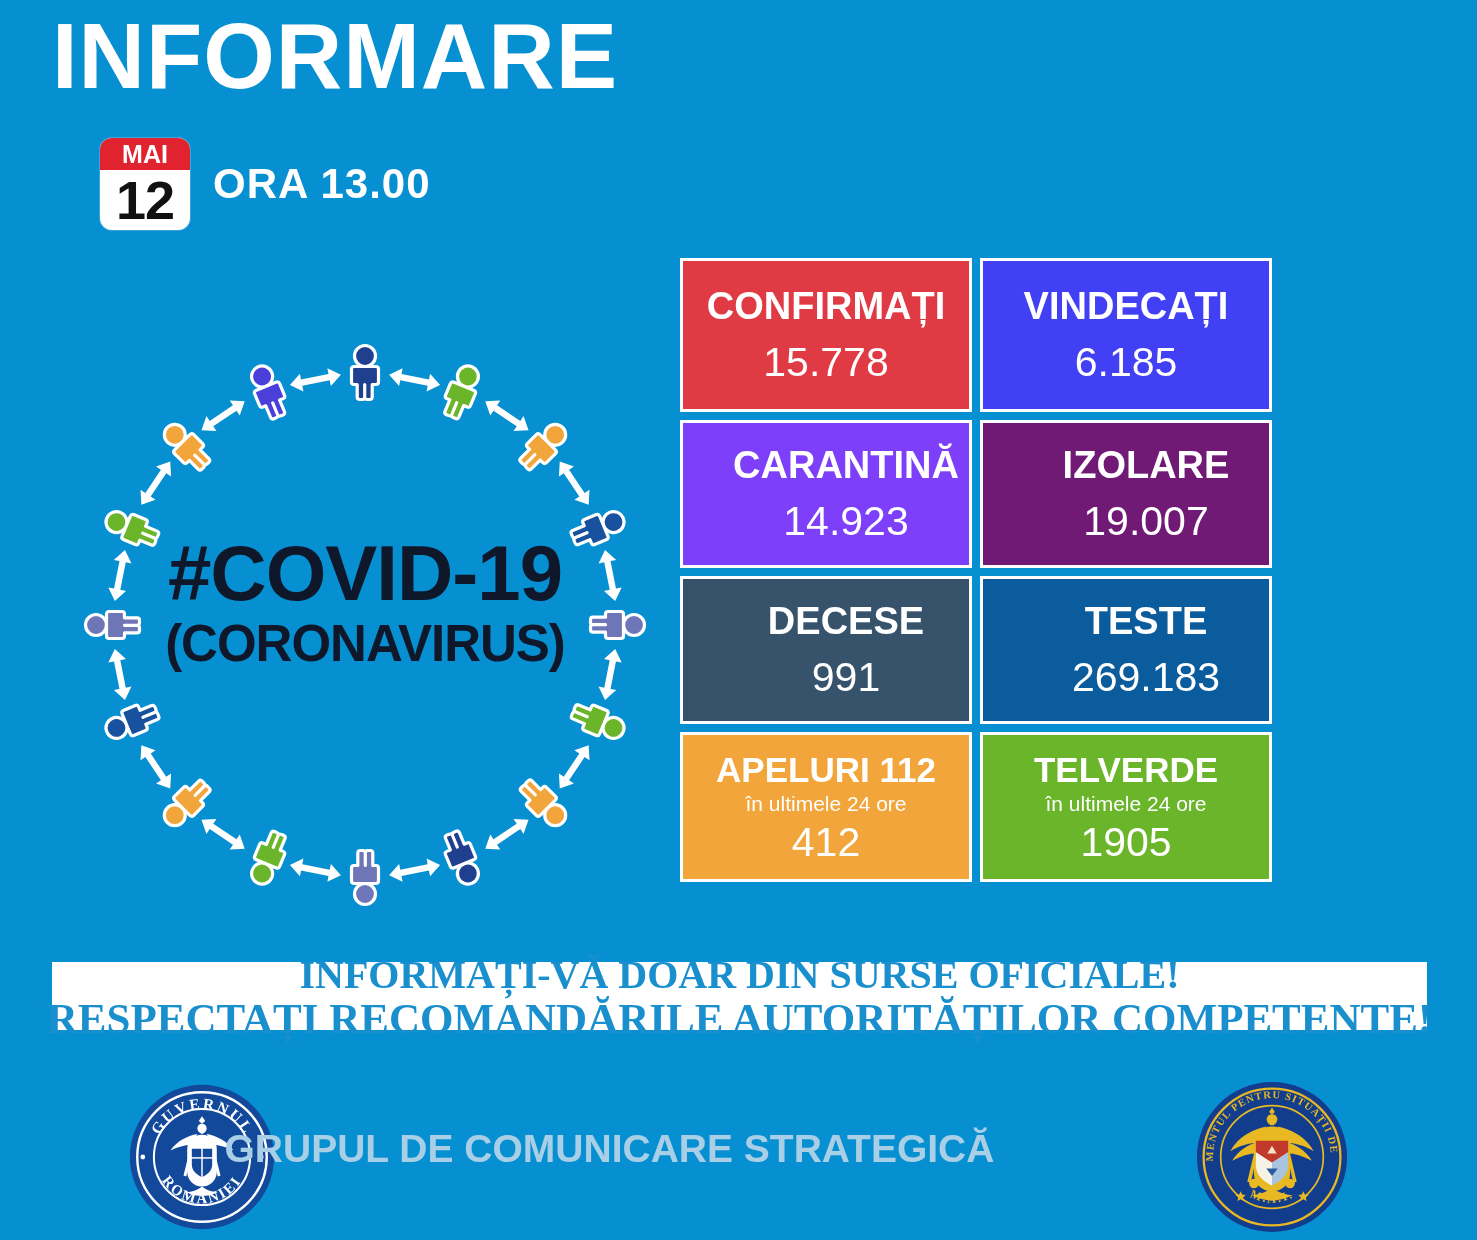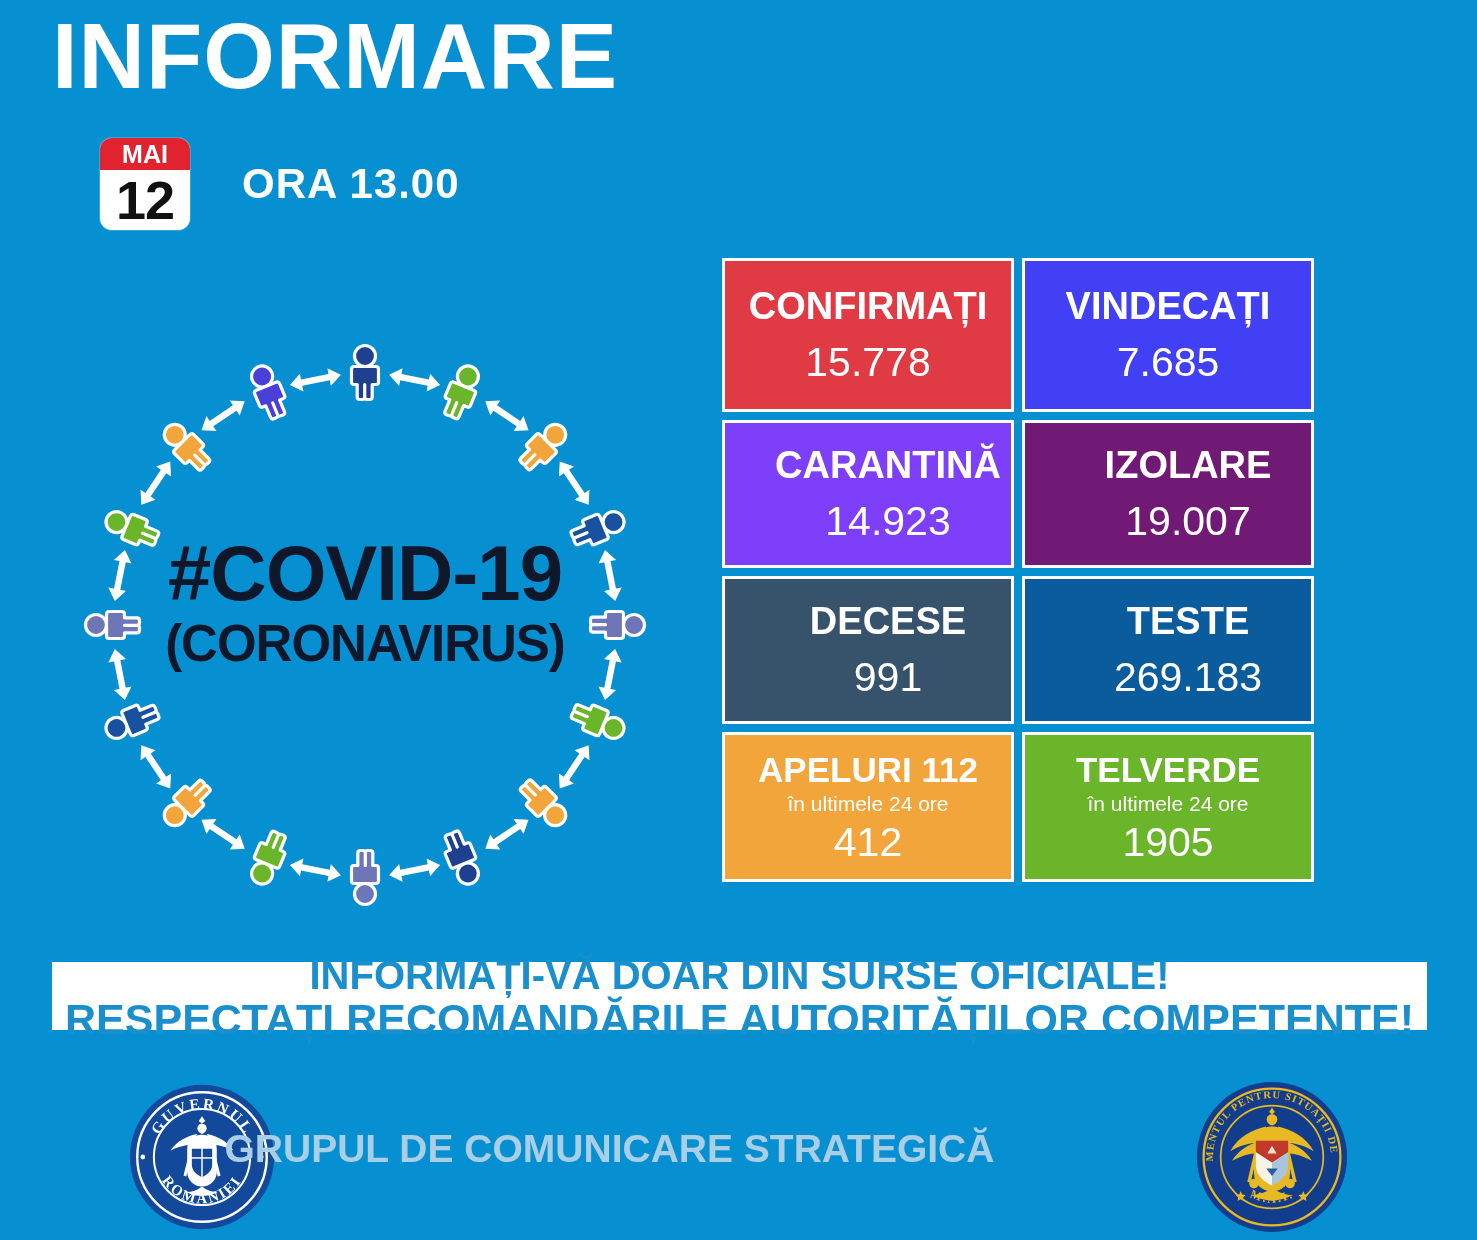--- a/index.html
+++ b/index.html
@@ -32,21 +32,21 @@
     letter-spacing: 1px;
     line-height: 1.05;
     white-space: nowrap;
   }
   .date-row {
     position: absolute;
     left: 56px;
     top: 138px;
     display: flex;
     align-items: center;
-    gap: 52px;
+    gap: 23px;
     padding-left: 44px;
   }
   .cal-icon {
     width: 90px;
     height: 92px;
     background: #ffffff;
     border-radius: 12px;
     overflow: hidden;
     display: flex;
     flex-direction: column;
@@ -106,21 +106,21 @@
   .covid-sub {
     font-size: 51px;
     font-weight: bold;
     letter-spacing: -1px;
     line-height: 60px;
   }
 
   
   .stats {
     position: absolute;
-    left: 722px;
+    left: 680px;
     top: 258px;
     width: 668px;
     display: grid;
     grid-template-columns: 292px 292px;
     grid-column-gap: 76px;
     grid-row-gap: 20px;
     gap: 8px;
   }
   .card {
     border: 3px solid #ffffff;
@@ -163,20 +163,21 @@
     top: 962px;
     width: 1375px;
     height: 68px;
     background: #ffffff;
     box-sizing: border-box;
     display: flex;
     flex-direction: column;
     align-items: center;
     justify-content: center;
     color: #1a8fce;
+    font-family: Liberation Serif, serif;
   }
   .banner-l1 {
     font-size: 40px;
     font-weight: bold;
     line-height: 46px;
     letter-spacing: 0px;
     white-space: nowrap;
   }
   .banner-l2 {
     font-size: 43px;
@@ -365,21 +366,21 @@
 
 <div class="stats">
 
   <div class="card tall" style="background:#e03b45">
     <div class="card-label">CONFIRMAȚI</div>
     <div class="card-value">15.778</div>
   </div>
 
   <div class="card tall" style="background:#4240f5">
     <div class="card-label">VINDECAȚI</div>
-    <div class="card-value">7.685</div>
+    <div class="card-value">6.185</div>
   </div>
 
   <div class="card medium" style="background:#7d3ffa">
     <div class="card-label">CARANTINĂ</div>
     <div class="card-value">14.923</div>
   </div>
 
   <div class="card medium" style="background:#701a75">
     <div class="card-label">IZOLARE</div>
     <div class="card-value">19.007</div>

